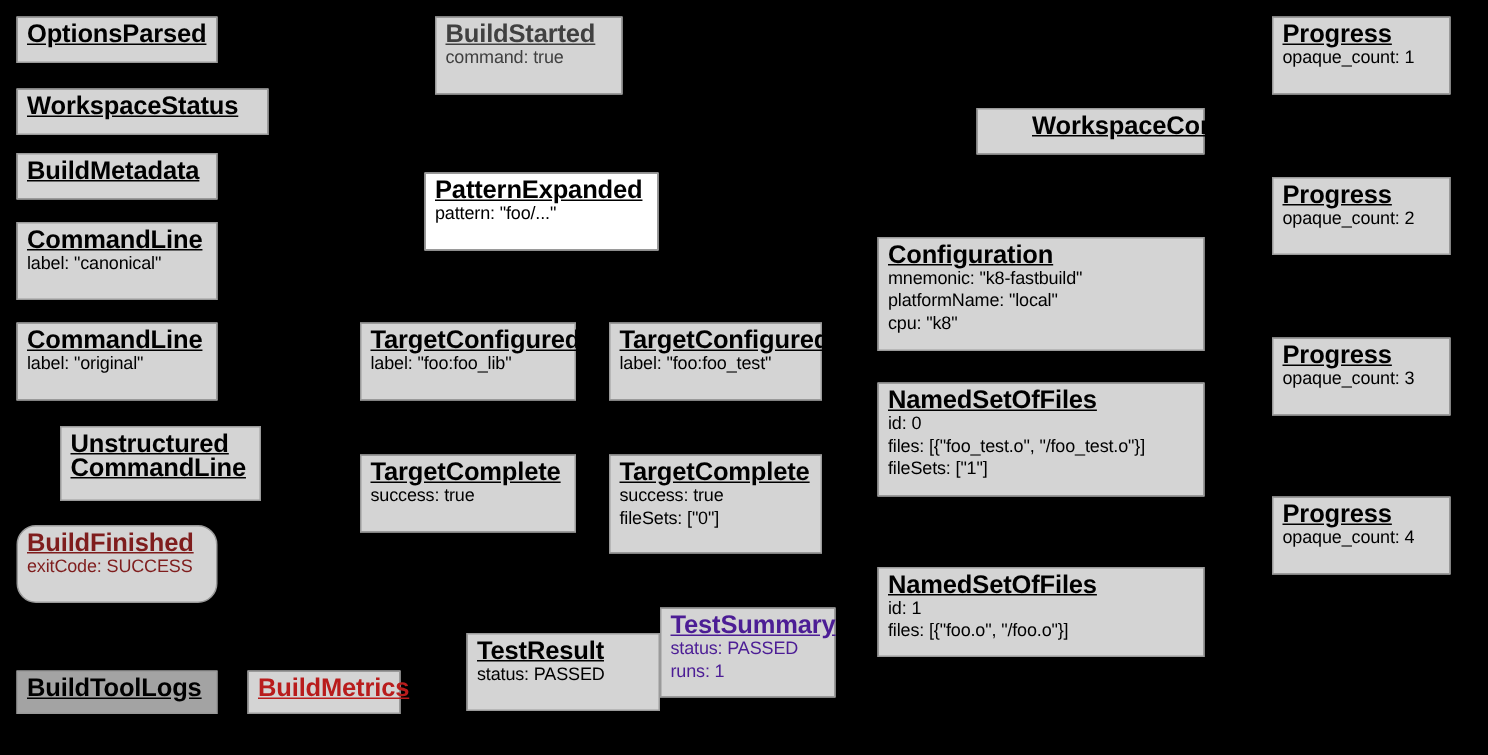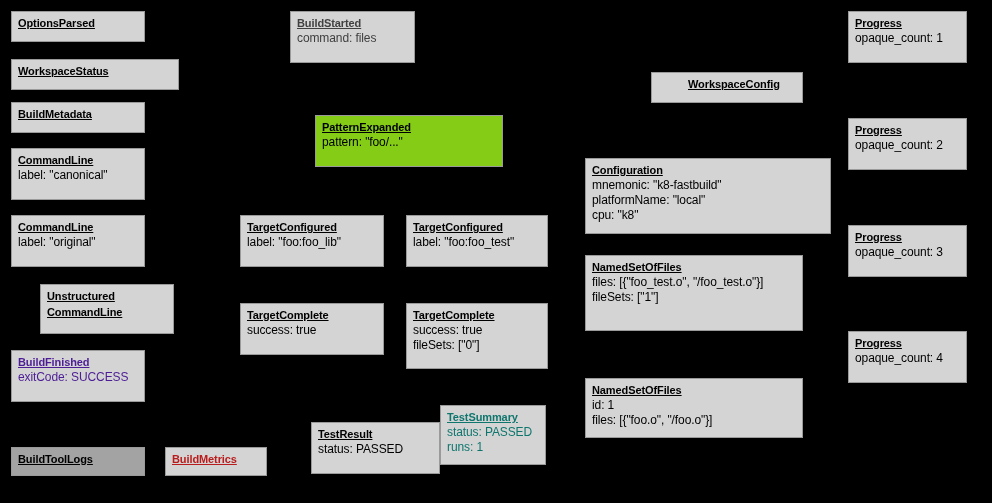--- a/index.html
+++ b/index.html
@@ -18,21 +18,21 @@
   }
   .node {
     position: absolute;
     box-sizing: border-box;
     background: #d4d4d4;
     border: 1px solid #9a9a9a;
     padding: 3px 6px 4px 6px;
     color: #000000;
   }
   .node-title {
-    font-size: 11px;
+    font-size: 17px;
     font-weight: bold;
     text-decoration: underline;
     line-height: 16px;
     white-space: nowrap;
     letter-spacing: -0.1px;
   }
   .node-fields {
     margin-top: 0px;
   }
   .node-field {
@@ -45,57 +45,57 @@
 </head>
 <body>
 
 <div id="canvas" style="width: 992px; height: 503px; background: rgb(0, 0, 0);">
     <div class="node" style="left: 11px; top: 11px; width: 134px; min-height: 31px; background: rgb(212, 212, 212); border-color: rgb(154, 154, 154); color: rgb(0, 0, 0);">
       <div class="node-title">OptionsParsed</div>
     </div>
     <div class="node" style="left: 290px; top: 11px; width: 125px; min-height: 52px; background: rgb(212, 212, 212); border-color: rgb(154, 154, 154); color: #404040;">
       <div class="node-title">BuildStarted</div>
       <div class="node-fields">
-        <div class="node-field">command: files</div>
+        <div class="node-field">command: true</div>
       </div>
     </div>
     <div class="node" style="left: 848px; top: 11px; width: 119px; min-height: 52px; background: rgb(212, 212, 212); border-color: rgb(154, 154, 154); color: rgb(0, 0, 0);">
       <div class="node-title">Progress</div>
       <div class="node-fields">
         <div class="node-field">opaque_count: 1</div>
       </div>
     </div>
     <div class="node" style="left: 11px; top: 59px; width: 168px; min-height: 31px; background: rgb(212, 212, 212); border-color: rgb(154, 154, 154); color: rgb(0, 0, 0);">
       <div class="node-title">WorkspaceStatus</div>
     </div>
     <div class="node" style="left: 651px; top: 72px; width: 152px; min-height: 31px; background: rgb(212, 212, 212); border-color: rgb(154, 154, 154); color: rgb(0, 0, 0); padding-left: 36px;">
       <div class="node-title">WorkspaceConfig</div>
     </div>
     <div class="node" style="left: 11px; top: 102px; width: 134px; min-height: 31px; background: rgb(212, 212, 212); border-color: rgb(154, 154, 154); color: rgb(0, 0, 0);">
       <div class="node-title">BuildMetadata</div>
     </div>
-    <div class="node" style="left: 315px; top: 115px; width: 188px; min-height: 52px; background: #84cc16; border-color: rgb(154, 154, 154); color: rgb(0, 0, 0);">
+    <div class="node" style="left: 283px; top: 115px; width: 156px; min-height: 52px; background: #ffffff; border-color: rgb(154, 154, 154); color: rgb(0, 0, 0);">
       <div class="node-title">PatternExpanded</div>
       <div class="node-fields">
         <div class="node-field">pattern: "foo/..."</div>
       </div>
     </div>
     <div class="node" style="left: 848px; top: 118px; width: 119px; min-height: 52px; background: rgb(212, 212, 212); border-color: rgb(154, 154, 154); color: rgb(0, 0, 0);">
       <div class="node-title">Progress</div>
       <div class="node-fields">
         <div class="node-field">opaque_count: 2</div>
       </div>
     </div>
     <div class="node" style="left: 11px; top: 148px; width: 134px; min-height: 52px; background: rgb(212, 212, 212); border-color: rgb(154, 154, 154); color: rgb(0, 0, 0);">
       <div class="node-title">CommandLine</div>
       <div class="node-fields">
         <div class="node-field">label: "canonical"</div>
       </div>
     </div>
-    <div class="node" style="left: 585px; top: 158px; width: 246px; min-height: 76px; background: rgb(212, 212, 212); border-color: rgb(154, 154, 154); color: rgb(0, 0, 0);">
+    <div class="node" style="left: 585px; top: 158px; width: 218px; min-height: 76px; background: rgb(212, 212, 212); border-color: rgb(154, 154, 154); color: rgb(0, 0, 0);">
       <div class="node-title">Configuration</div>
       <div class="node-fields">
         <div class="node-field">mnemonic: "k8-fastbuild"</div>
         <div class="node-field">platformName: "local"</div>
         <div class="node-field">cpu: "k8"</div>
       </div>
     </div>
     <div class="node" style="left: 240px; top: 215px; width: 144px; min-height: 52px; background: rgb(212, 212, 212); border-color: rgb(154, 154, 154); color: rgb(0, 0, 0);">
       <div class="node-title">TargetConfigured</div>
       <div class="node-fields">
@@ -116,20 +116,21 @@
     </div>
     <div class="node" style="left: 11px; top: 215px; width: 134px; min-height: 52px; background: rgb(212, 212, 212); border-color: rgb(154, 154, 154); color: rgb(0, 0, 0);">
       <div class="node-title">CommandLine</div>
       <div class="node-fields">
         <div class="node-field">label: "original"</div>
       </div>
     </div>
     <div class="node" style="left: 585px; top: 255px; width: 218px; min-height: 76px; background: rgb(212, 212, 212); border-color: rgb(154, 154, 154); color: rgb(0, 0, 0);">
       <div class="node-title">NamedSetOfFiles</div>
       <div class="node-fields">
+        <div class="node-field">id: 0</div>
         <div class="node-field">files: [{"foo_test.o", "/foo_test.o"}]</div>
         <div class="node-field">fileSets: ["1"]</div>
       </div>
     </div>
     <div class="node" style="left: 11px; top: 284px; width: 134px; min-height: 50px; background: rgb(212, 212, 212); border-color: rgb(154, 154, 154); color: rgb(0, 0, 0); margin-left: 29px;">
       <div class="node-title">Unstructured</div>
       <div class="node-title">CommandLine</div>
     </div>
     <div class="node" style="left: 240px; top: 303px; width: 144px; min-height: 52px; background: rgb(212, 212, 212); border-color: rgb(154, 154, 154); color: rgb(0, 0, 0);">
       <div class="node-title">TargetComplete</div>
@@ -143,34 +144,34 @@
         <div class="node-field">success: true</div>
         <div class="node-field">fileSets: ["0"]</div>
       </div>
     </div>
     <div class="node" style="left: 848px; top: 331px; width: 119px; min-height: 52px; background: rgb(212, 212, 212); border-color: rgb(154, 154, 154); color: rgb(0, 0, 0);">
       <div class="node-title">Progress</div>
       <div class="node-fields">
         <div class="node-field">opaque_count: 4</div>
       </div>
     </div>
-    <div class="node" style="left: 11px; top: 350px; width: 134px; min-height: 52px; background: rgb(212, 212, 212); border-color: rgb(154, 154, 154); color: #4c1d95;">
+    <div class="node" style="left: 11px; top: 350px; width: 134px; min-height: 52px; background: rgb(212, 212, 212); border-color: rgb(154, 154, 154); color: #7f1d1d; border-radius: 13px;">
       <div class="node-title">BuildFinished</div>
       <div class="node-fields">
         <div class="node-field">exitCode: SUCCESS</div>
       </div>
     </div>
     <div class="node" style="left: 585px; top: 378px; width: 218px; min-height: 60px; background: rgb(212, 212, 212); border-color: rgb(154, 154, 154); color: rgb(0, 0, 0);">
       <div class="node-title">NamedSetOfFiles</div>
       <div class="node-fields">
         <div class="node-field">id: 1</div>
         <div class="node-field">files: [{"foo.o", "/foo.o"}]</div>
       </div>
     </div>
-    <div class="node" style="left: 440px; top: 405px; width: 106px; min-height: 60px; background: rgb(212, 212, 212); border-color: rgb(154, 154, 154); color: #0f766e;">
+    <div class="node" style="left: 440px; top: 405px; width: 117px; min-height: 60px; background: rgb(212, 212, 212); border-color: rgb(154, 154, 154); color: #4c1d95;">
       <div class="node-title">TestSummary</div>
       <div class="node-fields">
         <div class="node-field">status: PASSED</div>
         <div class="node-field">runs: 1</div>
       </div>
     </div>
     <div class="node" style="left: 311px; top: 422px; width: 129px; min-height: 52px; background: rgb(212, 212, 212); border-color: rgb(154, 154, 154); color: rgb(0, 0, 0);">
       <div class="node-title">TestResult</div>
       <div class="node-fields">
         <div class="node-field">status: PASSED</div>

